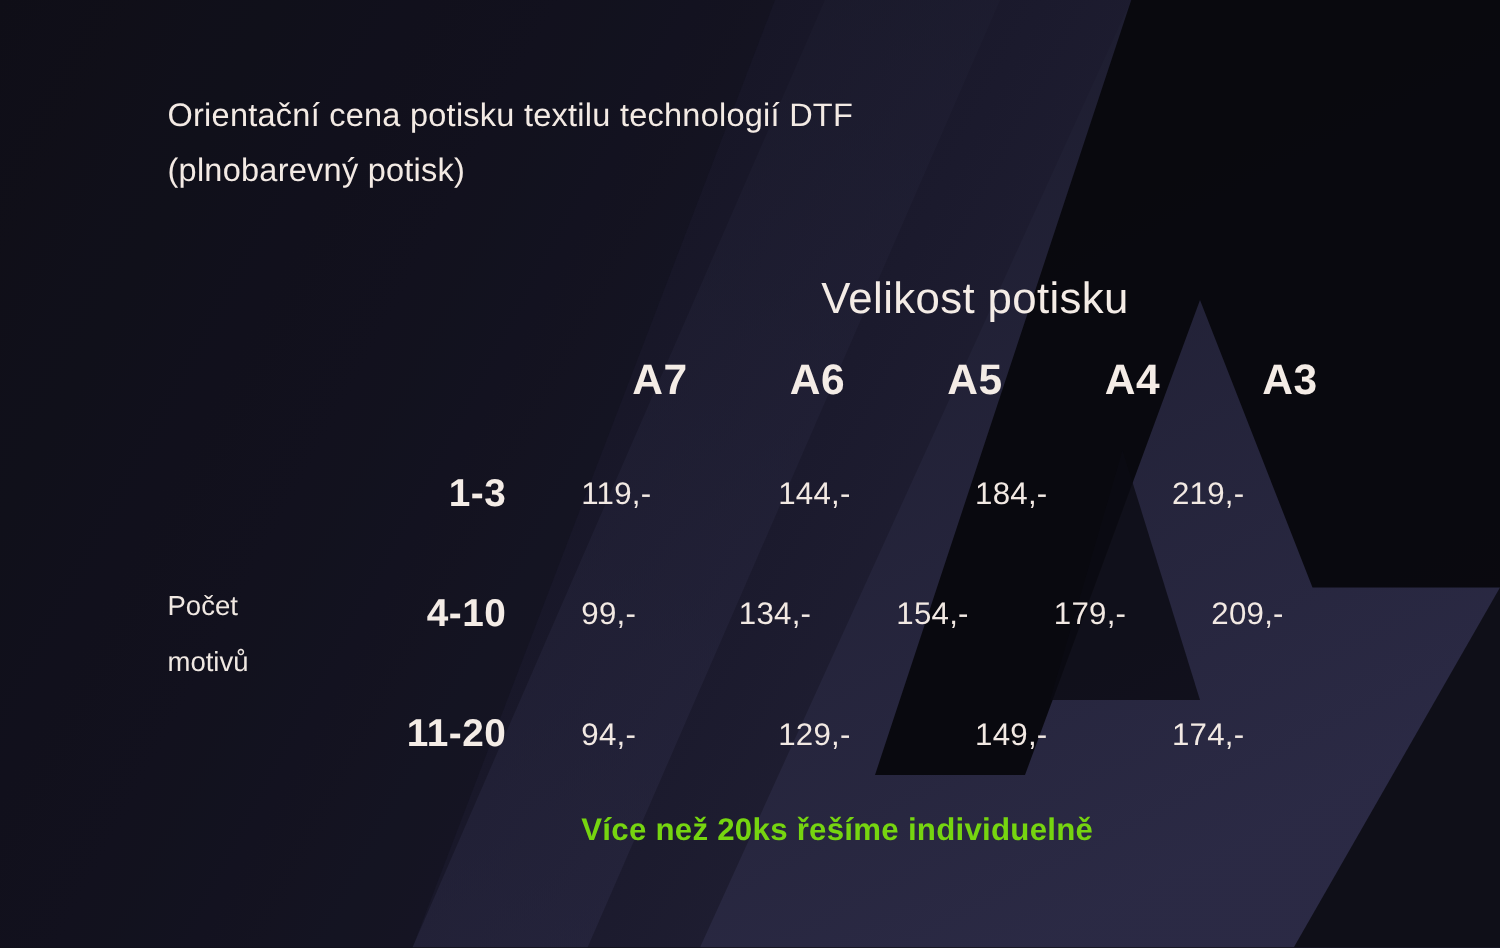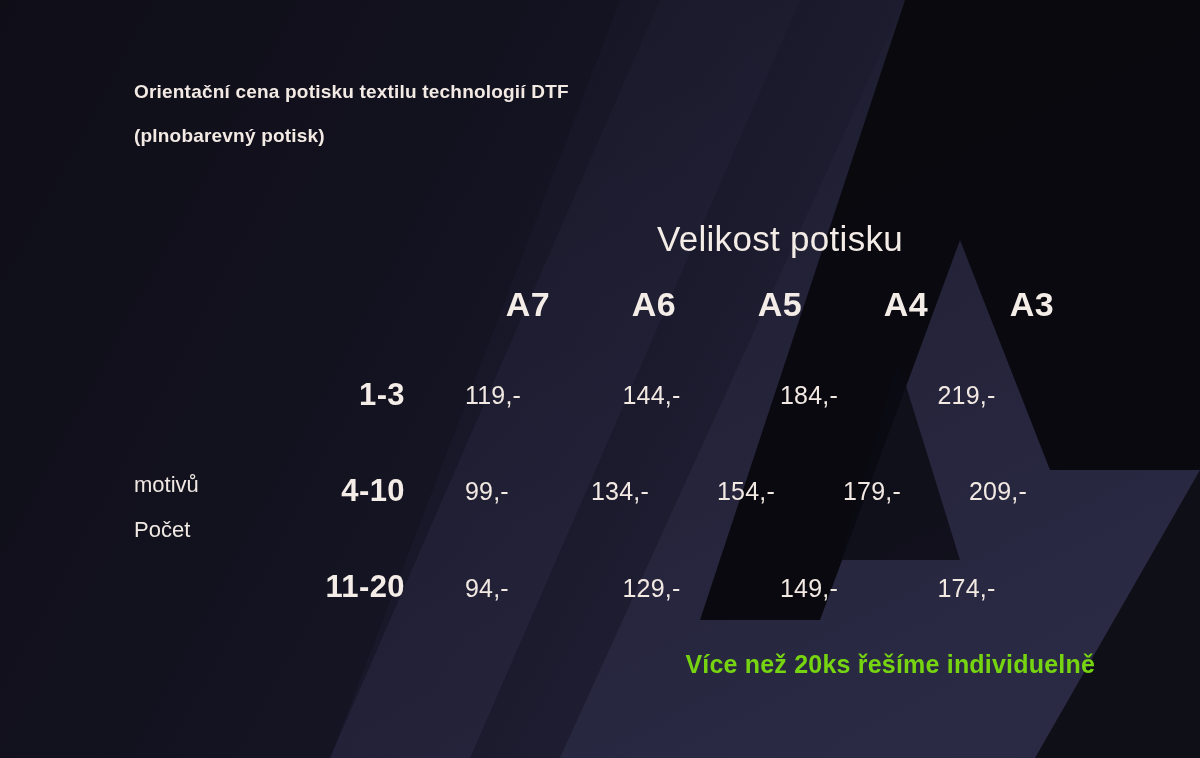--- a/index.html
+++ b/index.html
@@ -40,23 +40,23 @@
     position: absolute;
     inset: 0;
   }
 
   .title-block {
     position: absolute;
     left: 134px;
     top: 70px;
     width: 720px;
     color: #f3eae4;
-    font-size: 19px;
+    font-size: 26px;
     line-height: 44px;
-    font-weight: 700;
+    font-weight: 400;
     letter-spacing: 0.2px;
   }
   .title-block .line { display: block; white-space: nowrap; }
 
   
   .table {
     position: absolute;
     left: 0;
     top: 0;
     width: 1200px;
@@ -131,21 +131,21 @@
     line-height: 45px;
     font-weight: 400;
   }
   .axis-label .line { display: block; }
 
   .note {
     position: absolute;
     left: 465px;
     top: 650px;
     width: 630px;
-    text-align: right;
+    text-align: left;
     color: #76d510;
     font-size: 25px;
     font-weight: 700;
     letter-spacing: 0.2px;
   }
 </style>
 </head>
 <body>
 
 <div class="canvas">
@@ -190,22 +190,22 @@
 
       <div class="head-row">
         <div class="cell">A7</div>
         <div class="cell">A6</div>
         <div class="cell">A5</div>
         <div class="cell">A4</div>
         <div class="cell">A3</div>
       </div>
 
       <div class="axis-label">
+        <span class="line">Počet</span>
         <span class="line">motivů</span>
-        <span class="line">Počet</span>
       </div>
 
       <div class="row-label rl-1">1-3</div>
       <div class="row row-1">
         <div class="cell">119,-</div>
         <div class="cell">144,-</div>
         <div class="cell">184,-</div>
         <div class="cell">219,-</div>
       </div>
 

